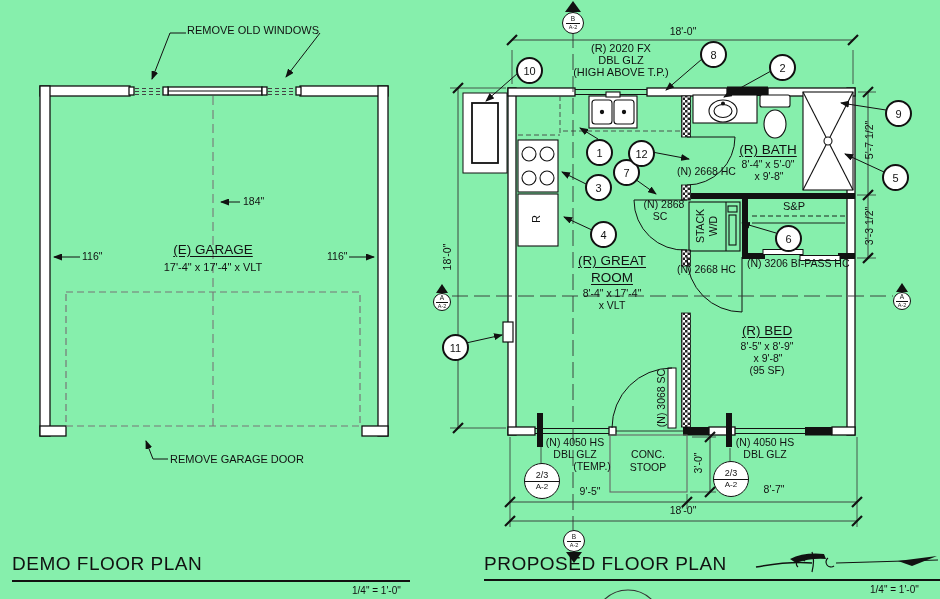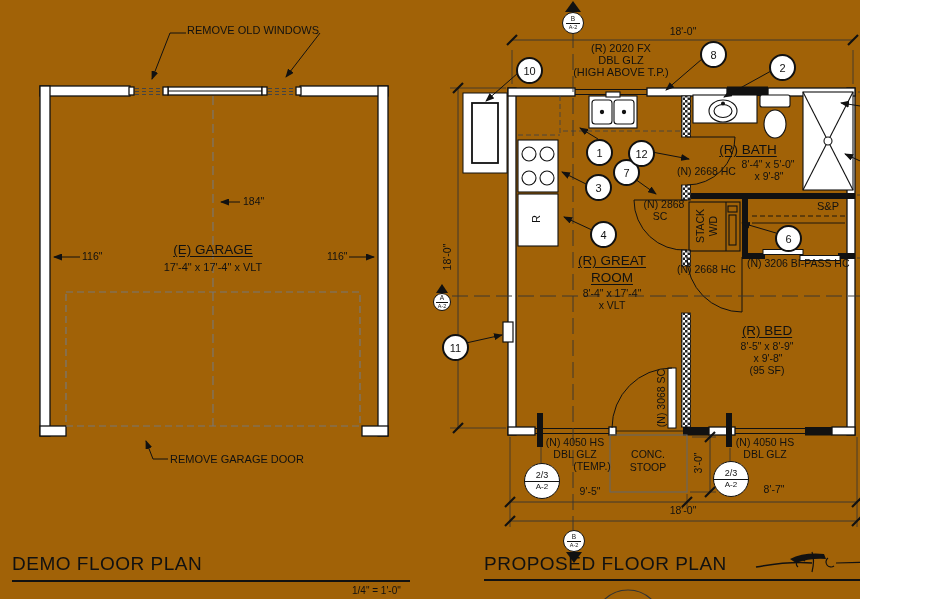--- a/index.html
+++ b/index.html
@@ -1,16 +1,16 @@
 <!DOCTYPE html>
 <html><head>
 <meta charset="utf-8">
 <style>
   html,body{margin:0;padding:0;background:#fff;}
-  .canvas{position:relative;width:860px;height:599px;background:#a16207;overflow:hidden;
+  .canvas{position:relative;width:940px;height:599px;background:#86efac;overflow:hidden;
           font-family:"Liberation Sans",sans-serif;color:#111;}
   .canvas svg{position:absolute;left:0;top:0;}
   .lbl{position:absolute;font-size:11px;line-height:1.1;white-space:nowrap;z-index:3;}
   .ctr{transform:translateX(-50%);text-align:center;}
   .rot{transform:translate(-50%,-50%) rotate(-90deg);transform-origin:center;text-align:center;}
   .room{font-size:13.5px;text-decoration:underline;text-underline-offset:2px;}
   .sm{font-size:10.5px;}
   .xs{font-size:10px;}
   .title{font-size:19px;letter-spacing:.5px;}
   .keynote{position:absolute;width:23px;height:23px;border:2.4px solid #111;border-radius:50%;
@@ -269,32 +269,32 @@
 <div class="lbl title" style="left:12px;top:554px;">DEMO FLOOR PLAN</div>
 <div class="lbl xs" style="left:352px;top:585px;">1/4" = 1'-0"</div>
 
 <div class="lbl ctr" style="left:621px;top:42px;">(R) 2020 FX</div>
 <div class="lbl ctr" style="left:621px;top:54px;">DBL GLZ</div>
 <div class="lbl ctr" style="left:621px;top:66px;">(HIGH ABOVE T.P.)</div>
 <div class="lbl ctr sm" style="left:683px;top:26px;">18'-0"</div>
 <div class="lbl rot sm" style="left:448px;top:257px;">18'-0"</div>
 <div class="lbl rot sm" style="left:870px;top:140px;">5'-7 1/2"</div>
 <div class="lbl rot sm" style="left:870px;top:226px;">3'-3 1/2"</div>
-<div class="lbl ctr room" style="left:748px;top:143px;">(R) BATH</div>
+<div class="lbl ctr room" style="left:768px;top:143px;">(R) BATH</div>
 <div class="lbl ctr sm" style="left:768px;top:159px;">8'-4" x 5'-0"</div>
 <div class="lbl ctr sm" style="left:769px;top:171px;">x 9'-8"</div>
 <div class="lbl ctr room" style="left:612px;top:254px;">(R) GREAT</div>
 <div class="lbl ctr room" style="left:612px;top:271px;">ROOM</div>
 <div class="lbl ctr sm" style="left:612px;top:288px;">8'-4" x 17'-4"</div>
 <div class="lbl ctr sm" style="left:612px;top:300px;text-align:right;">x VLT</div>
 <div class="lbl ctr room" style="left:767px;top:324px;">(R) BED</div>
 <div class="lbl ctr sm" style="left:767px;top:341px;">8'-5" x 8'-9"</div>
 <div class="lbl ctr sm" style="left:768px;top:353px;">x 9'-8"</div>
 <div class="lbl ctr sm" style="left:767px;top:365px;">(95 SF)</div>
-<div class="lbl ctr" style="left:828px;top:200px;">S&amp;P</div>
+<div class="lbl ctr" style="left:794px;top:200px;">S&amp;P</div>
 <div class="lbl rot sm" style="left:701px;top:226px;">STACK</div>
 <div class="lbl rot sm" style="left:714px;top:226px;">W/D</div>
 <div class="lbl rot" style="left:536px;top:219px;">R</div>
 <div class="lbl sm" style="left:677px;top:166px;">(N) 2668 HC</div>
 <div class="lbl ctr sm" style="left:664px;top:199px;">(N) 2868</div>
 <div class="lbl ctr sm" style="left:660px;top:211px;">SC</div>
 <div class="lbl sm" style="left:677px;top:264px;">(N) 2668 HC</div>
 <div class="lbl sm" style="left:747px;top:258px;">(N) 3206 BI-PASS HC</div>
 <div class="lbl rot sm" style="left:662px;top:398px;">(N) 3068 SC</div>
 <div class="lbl ctr sm" style="left:648px;top:449px;">CONC.</div>

